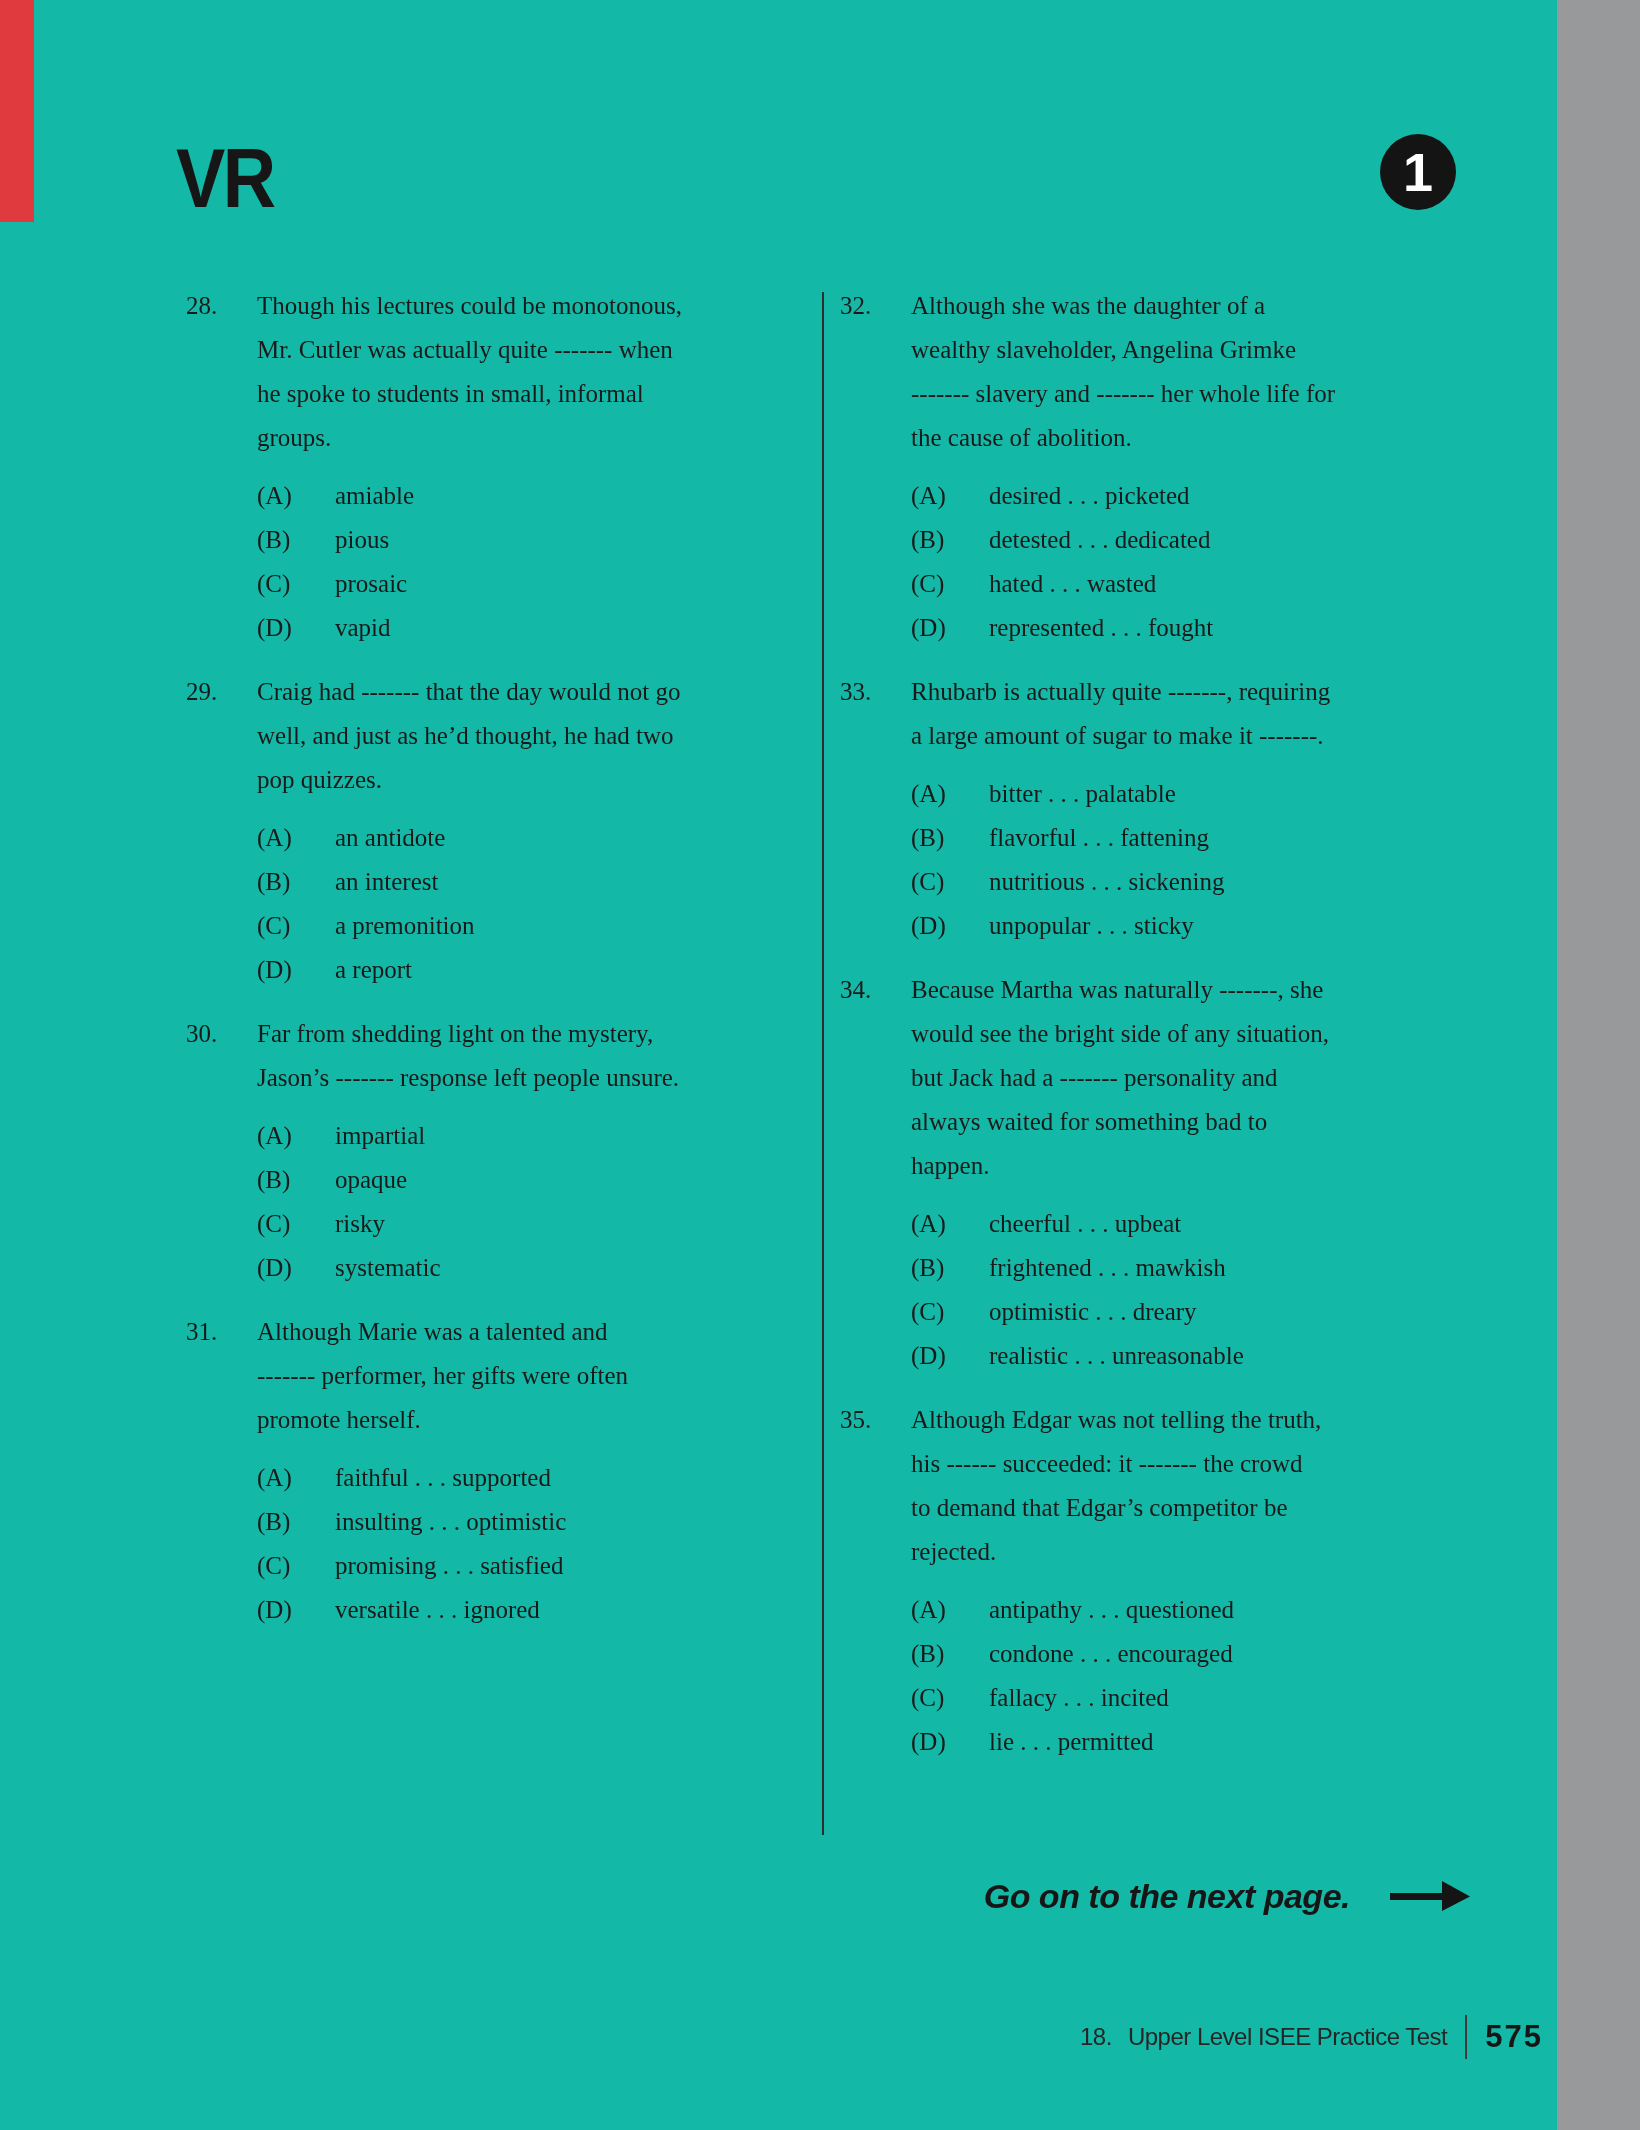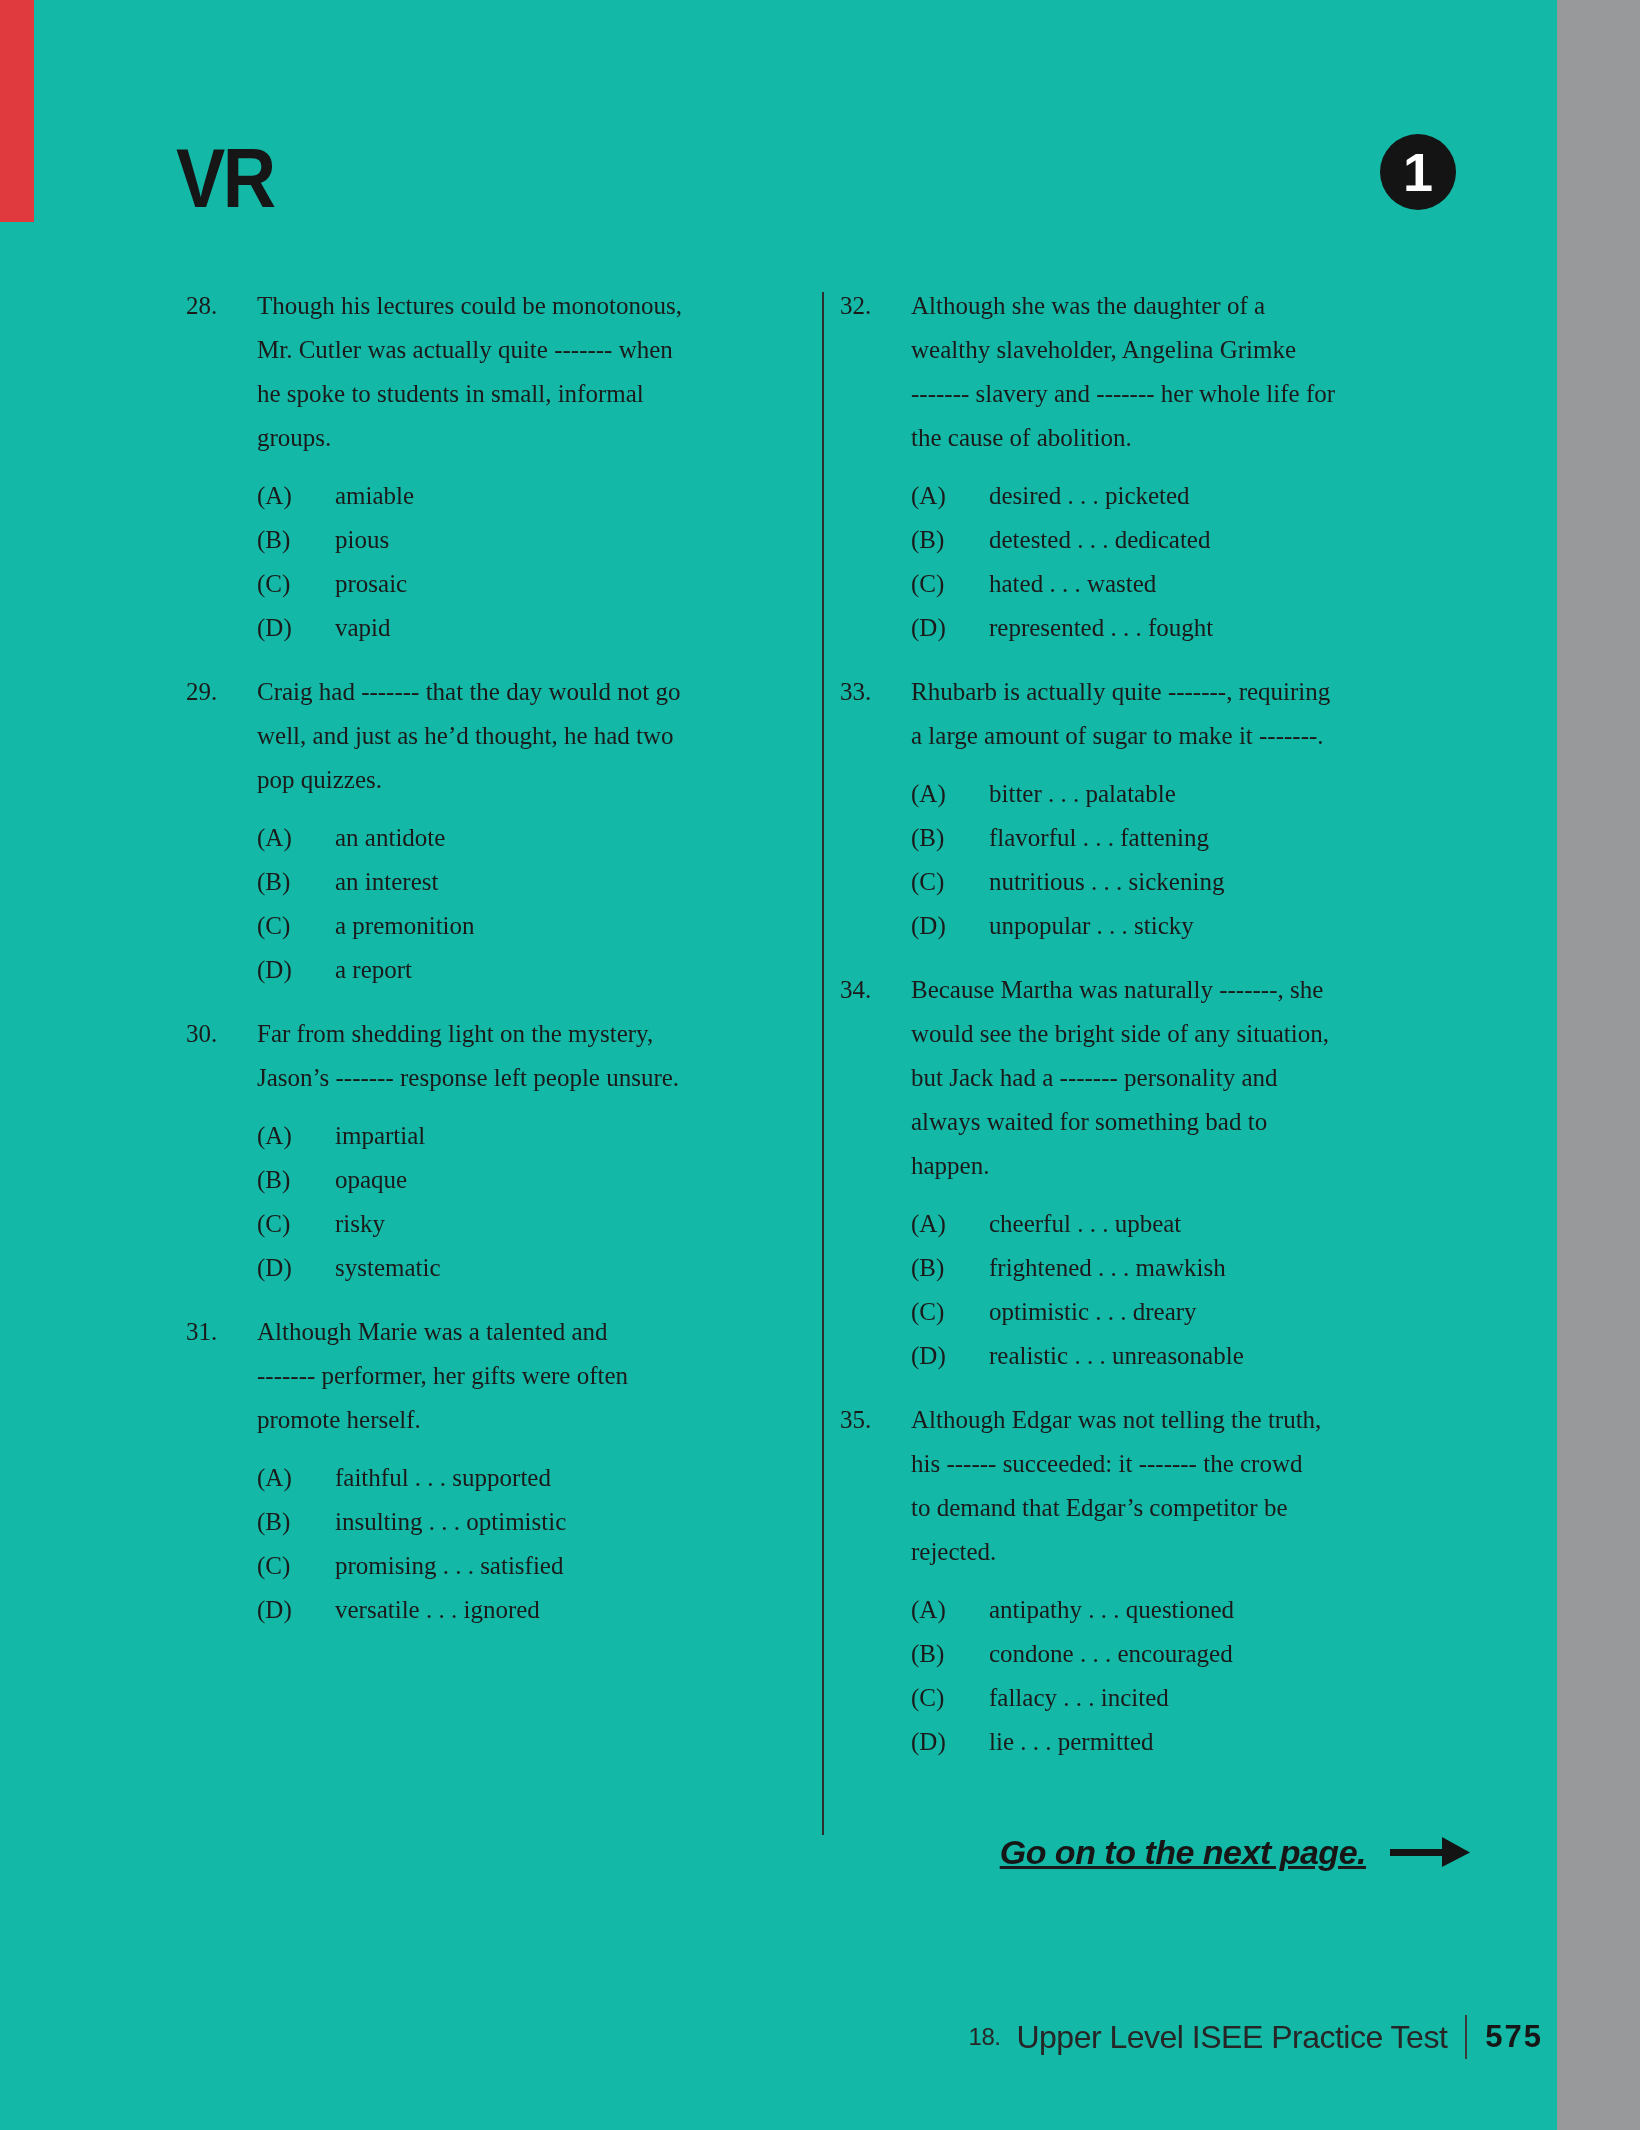--- a/index.html
+++ b/index.html
@@ -23,29 +23,29 @@
   .col-left{left:186px;width:636px;}
   .col-right{left:840px;width:640px;}
 
   .question{position:relative;padding-left:71px;margin-bottom:20px;}
   .qnum{position:absolute;left:0;top:0;line-height:44px;}
   .qline{line-height:44px;white-space:nowrap;}
   .options{margin-top:14px;}
   .opt{line-height:44px;white-space:nowrap;}
   .opt-letter{display:inline-block;width:78px;}
 
-  .goon{position:absolute;top:1830px;right:170px;height:44px;display:flex;align-items:center;gap:24px;text-decoration:underline;}
+  .goon{position:absolute;top:1874px;right:170px;height:44px;display:flex;align-items:center;gap:40px;}
   .goon-text{font-family:"Liberation Sans",sans-serif;font-style:italic;font-weight:bold;
              font-size:34px;letter-spacing:-0.5px;color:#161616;white-space:nowrap;}
   .goon-arrow{display:block;}
 
   .footer{position:absolute;top:2014px;right:97px;height:46px;display:flex;align-items:center;
           font-family:"Liberation Sans",sans-serif;color:#262626;letter-spacing:-0.5px;}
   .footer-chap{font-size:24px;margin-right:16px;}
-  .footer-title{font-size:32px;}
+  .footer-title{font-size:24px;}
   .footer-rule{width:2px;height:44px;background:#3a3a3a;margin:0 18px;}
   .footer-page{font-size:31px;font-weight:bold;letter-spacing:2px;color:#161616;text-align:center;}
 </style>
 </head>
 <body>
 
 <div class="page">
 
   <div class="red-tab" style="background: rgb(224, 57, 62);"></div>
   <div class="gray-bar" style="background: rgb(151, 153, 155);"></div>

